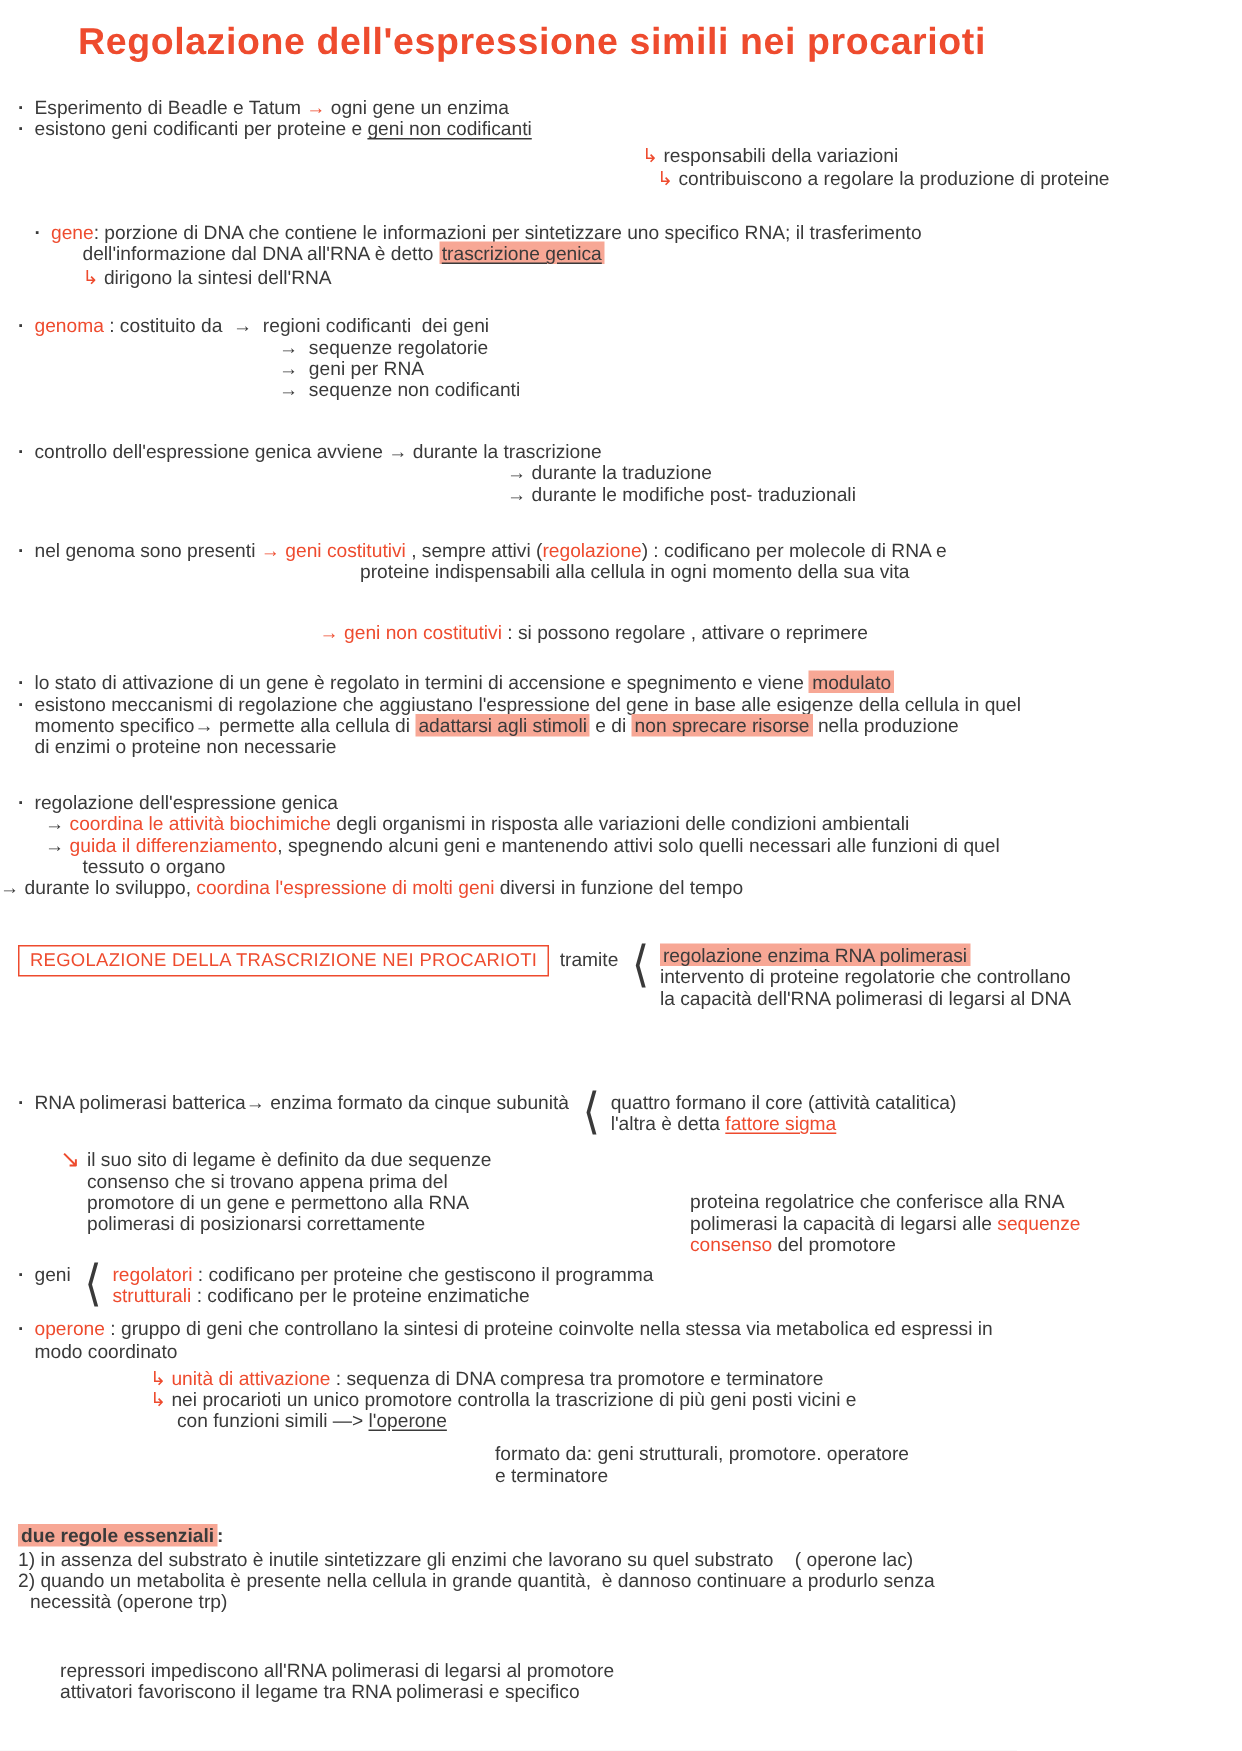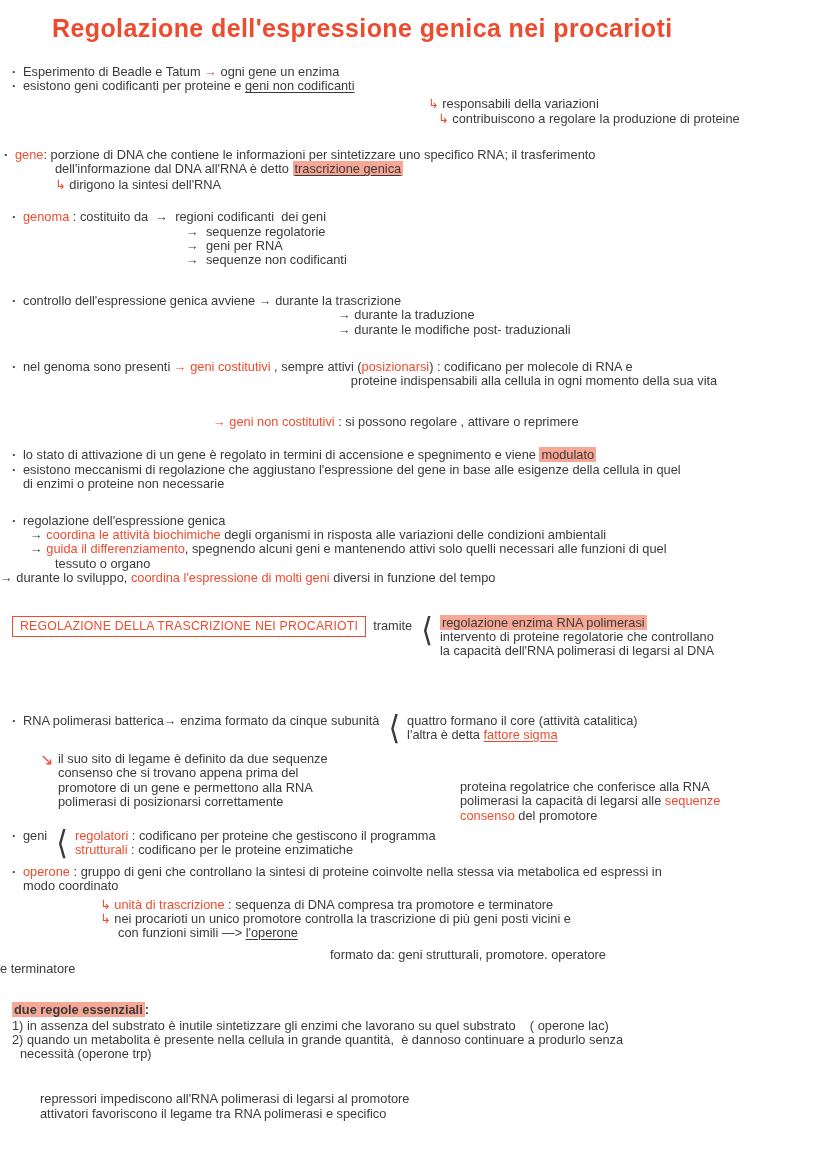--- a/index.html
+++ b/index.html
@@ -41,50 +41,51 @@
     color:var(--accent); font-size:16px; line-height:16px;
   }
   .col1 { flex:0 0 auto; width:402px; }
   .col2 { flex:0 0 auto; margin-top:28px; }
   .spacer { width:100%; }
 </style>
 </head>
 <body>
 
 <div class="page">
-  <div class="title">Regolazione dell'espressione genica nei procarioti</div>
+  <div class="title">Regolazione dell'espressione simili nei procarioti</div>
   <div>
       <div class="spacer" style="height: 22px;"></div>
       <div class="line" style="margin-left: 12px;"><span class="bullet">·</span><span class="seg">Esperimento di Beadle e Tatum </span><span class="seg s-red">→</span><span class="seg"> ogni gene un enzima</span></div>
       <div class="line" style="margin-left: 12px;"><span class="bullet">·</span><span class="seg">esistono geni codificanti per proteine e </span><span class="seg s-u">geni non codificanti</span></div>
       <div class="spacer" style="height: 4px;"></div>
       <div class="line" style="margin-left: 428px;"><span class="seg s-red">↳</span><span class="seg"> responsabili della variazioni</span></div>
       <div class="line" style="margin-left: 438px;"><span class="seg s-red">↳</span><span class="seg"> contribuiscono a regolare la produzione di proteine</span></div>
       <div class="spacer" style="height: 22px;"></div>
-      <div class="line" style="margin-left: 4px;"><span class="bullet">·</span><span class="seg s-red">gene</span><span class="seg">: porzione di DNA che contiene le informazioni per sintetizzare uno specifico RNA; il trasferimento</span></div>
+      <div class="line" style="margin-left: 23px;"><span class="bullet">·</span><span class="seg s-red">gene</span><span class="seg">: porzione di DNA che contiene le informazioni per sintetizzare uno specifico RNA; il trasferimento</span></div>
       <div class="line" style="margin-left: 55px;"><span class="seg">dell'informazione dal DNA all'RNA è detto </span><span class="seg s-hl s-u">trascrizione genica</span></div>
       <div class="spacer" style="height: 2px;"></div>
       <div class="line" style="margin-left: 55px;"><span class="seg s-red">↳</span><span class="seg"> dirigono la sintesi dell'RNA</span></div>
       <div class="spacer" style="height: 18px;"></div>
       <div class="line" style="margin-left: 12px;"><span class="bullet">·</span><span class="seg s-red">genoma</span><span class="seg"> : costituito da  </span><span class="seg">→</span><span class="seg">  regioni codificanti  dei geni</span></div>
       <div class="line" style="margin-left: 186px;"><span class="seg">→  sequenze regolatorie</span></div>
       <div class="line" style="margin-left: 186px;"><span class="seg">→  geni per RNA</span></div>
       <div class="line" style="margin-left: 186px;"><span class="seg">→  sequenze non codificanti</span></div>
       <div class="spacer" style="height: 27px;"></div>
       <div class="line" style="margin-left: 12px;"><span class="bullet">·</span><span class="seg">controllo dell'espressione genica avviene </span><span class="seg">→</span><span class="seg"> durante la trascrizione</span></div>
       <div class="line" style="margin-left: 338px;"><span class="seg">→ durante la traduzione</span></div>
       <div class="line" style="margin-left: 338px;"><span class="seg">→ durante le modifiche post- traduzionali</span></div>
       <div class="spacer" style="height: 23px;"></div>
-      <div class="line" style="margin-left: 12px;"><span class="bullet">·</span><span class="seg">nel genoma sono presenti </span><span class="seg s-red">→</span><span class="seg"> </span><span class="seg s-red">geni costitutivi</span><span class="seg"> , sempre attivi (</span><span class="seg s-red">posizionarsi</span><span class="seg">) : codificano per molecole di RNA e</span></div>
-      <div class="line" style="margin-left: 240px; text-align: center;"><span class="seg">proteine indispensabili alla cellula in ogni momento della sua vita</span></div>
+      <div class="line" style="margin-left: 12px;"><span class="bullet">·</span><span class="seg">nel genoma sono presenti </span><span class="seg s-red">→</span><span class="seg"> </span><span class="seg s-red">geni costitutivi</span><span class="seg"> , sempre attivi (</span><span class="seg s-red">regolazione</span><span class="seg">) : codificano per molecole di RNA e</span></div>
+      <div class="line" style="margin-left: 240px;"><span class="seg">proteine indispensabili alla cellula in ogni momento della sua vita</span></div>
       <div class="spacer" style="height: 27px;"></div>
       <div class="line" style="margin-left: 213px;"><span class="seg s-red">→</span><span class="seg"> </span><span class="seg s-red">geni non costitutivi</span><span class="seg"> : si possono regolare , attivare o reprimere</span></div>
       <div class="spacer" style="height: 19px;"></div>
       <div class="line" style="margin-left: 12px;"><span class="bullet">·</span><span class="seg">lo stato di attivazione di un gene è regolato in termini di accensione e spegnimento e viene </span><span class="seg s-hl">modulato</span></div>
       <div class="line" style="margin-left: 12px;"><span class="bullet">·</span><span class="seg">esistono meccanismi di regolazione che aggiustano l'espressione del gene in base alle esigenze della cellula in quel</span></div>
+      <div class="line" style="margin-left: 23px;"><span class="seg">momento specifico</span><span class="seg">→</span><span class="seg"> permette alla cellula di </span><span class="seg s-hl">adattarsi agli stimoli</span><span class="seg"> e di </span><span class="seg s-hl">non sprecare risorse</span><span class="seg"> nella produzione</span></div>
       <div class="line" style="margin-left: 23px;"><span class="seg">di enzimi o proteine non necessarie</span></div>
       <div class="spacer" style="height: 23px;"></div>
       <div class="line" style="margin-left: 12px;"><span class="bullet">·</span><span class="seg">regolazione dell'espressione genica</span></div>
       <div class="line" style="margin-left: 30px;"><span class="seg">→ </span><span class="seg s-red">coordina le attività biochimiche</span><span class="seg"> degli organismi in risposta alle variazioni delle condizioni ambientali</span></div>
       <div class="line" style="margin-left: 30px;"><span class="seg">→ </span><span class="seg s-red">guida il differenziamento</span><span class="seg">, spegnendo alcuni geni e mantenendo attivi solo quelli necessari alle funzioni di quel</span></div>
       <div class="line" style="margin-left: 55px;"><span class="seg">tessuto o organo</span></div>
       <div class="line" style=""><span class="seg">→ durante lo sviluppo, </span><span class="seg s-red">coordina l'espressione di molti geni</span><span class="seg"> diversi in funzione del tempo</span></div>
       <div class="spacer" style="height: 31px;"></div>
       <div class="fork" style="margin-left: 12px;">
         <div class="line fork-left"><span class="seg s-box">REGOLAZIONE DELLA TRASCRIZIONE NEI PROCARIOTI</span><span class="seg">tramite</span></div>
@@ -125,26 +126,26 @@
         <span class="fork-glyph">⟨</span>
         <div class="fork-right">
           <div class="line"><span class="seg s-red">regolatori</span><span class="seg"> : codificano per proteine che gestiscono il programma</span></div>
           <div class="line"><span class="seg s-red">strutturali</span><span class="seg"> : codificano per le proteine enzimatiche</span></div>
         </div>
       </div>
       <div class="spacer" style="height: 8px;"></div>
       <div class="line" style="margin-left: 12px;"><span class="bullet">·</span><span class="seg s-red">operone</span><span class="seg"> : gruppo di geni che controllano la sintesi di proteine coinvolte nella stessa via metabolica ed espressi in</span></div>
       <div class="line" style="margin-left: 23px;"><span class="seg">modo coordinato</span></div>
       <div class="spacer" style="height: 4px;"></div>
-      <div class="line" style="margin-left: 100px;"><span class="seg s-red">↳</span><span class="seg"> </span><span class="seg s-red">unità di trascrizione</span><span class="seg"> : sequenza di DNA compresa tra promotore e terminatore</span></div>
+      <div class="line" style="margin-left: 100px;"><span class="seg s-red">↳</span><span class="seg"> </span><span class="seg s-red">unità di attivazione</span><span class="seg"> : sequenza di DNA compresa tra promotore e terminatore</span></div>
       <div class="line" style="margin-left: 100px;"><span class="seg s-red">↳</span><span class="seg"> nei procarioti un unico promotore controlla la trascrizione di più geni posti vicini e</span></div>
       <div class="line" style="margin-left: 118px;"><span class="seg">con funzioni simili —&gt; </span><span class="seg s-u">l'operone</span></div>
       <div class="spacer" style="height: 8px;"></div>
       <div class="line" style="margin-left: 330px;"><span class="seg">formato da: geni strutturali, promotore. operatore</span></div>
-      <div class="line" style=""><span class="seg">e terminatore</span></div>
+      <div class="line" style="margin-left: 330px;"><span class="seg">e terminatore</span></div>
       <div class="spacer" style="height: 26px;"></div>
       <div class="line" style="margin-left: 12px;"><span class="seg s-hl s-b">due regole essenziali</span><span class="seg s-b">:</span></div>
       <div class="spacer" style="height: 2px;"></div>
       <div class="line" style="margin-left: 12px;"><span class="seg">1) in assenza del substrato è inutile sintetizzare gli enzimi che lavorano su quel substrato    ( operone lac)</span></div>
       <div class="line" style="margin-left: 12px;"><span class="seg">2) quando un metabolita è presente nella cellula in grande quantità,  è dannoso continuare a produrlo senza</span></div>
       <div class="line" style="margin-left: 20px;"><span class="seg">necessità (operone trp)</span></div>
       <div class="spacer" style="height: 31px;"></div>
       <div class="line" style="margin-left: 40px;"><span class="seg">repressori impediscono all'RNA polimerasi di legarsi al promotore</span></div>
       <div class="line" style="margin-left: 40px;"><span class="seg">attivatori favoriscono il legame tra RNA polimerasi e specifico</span></div>
     </div>

